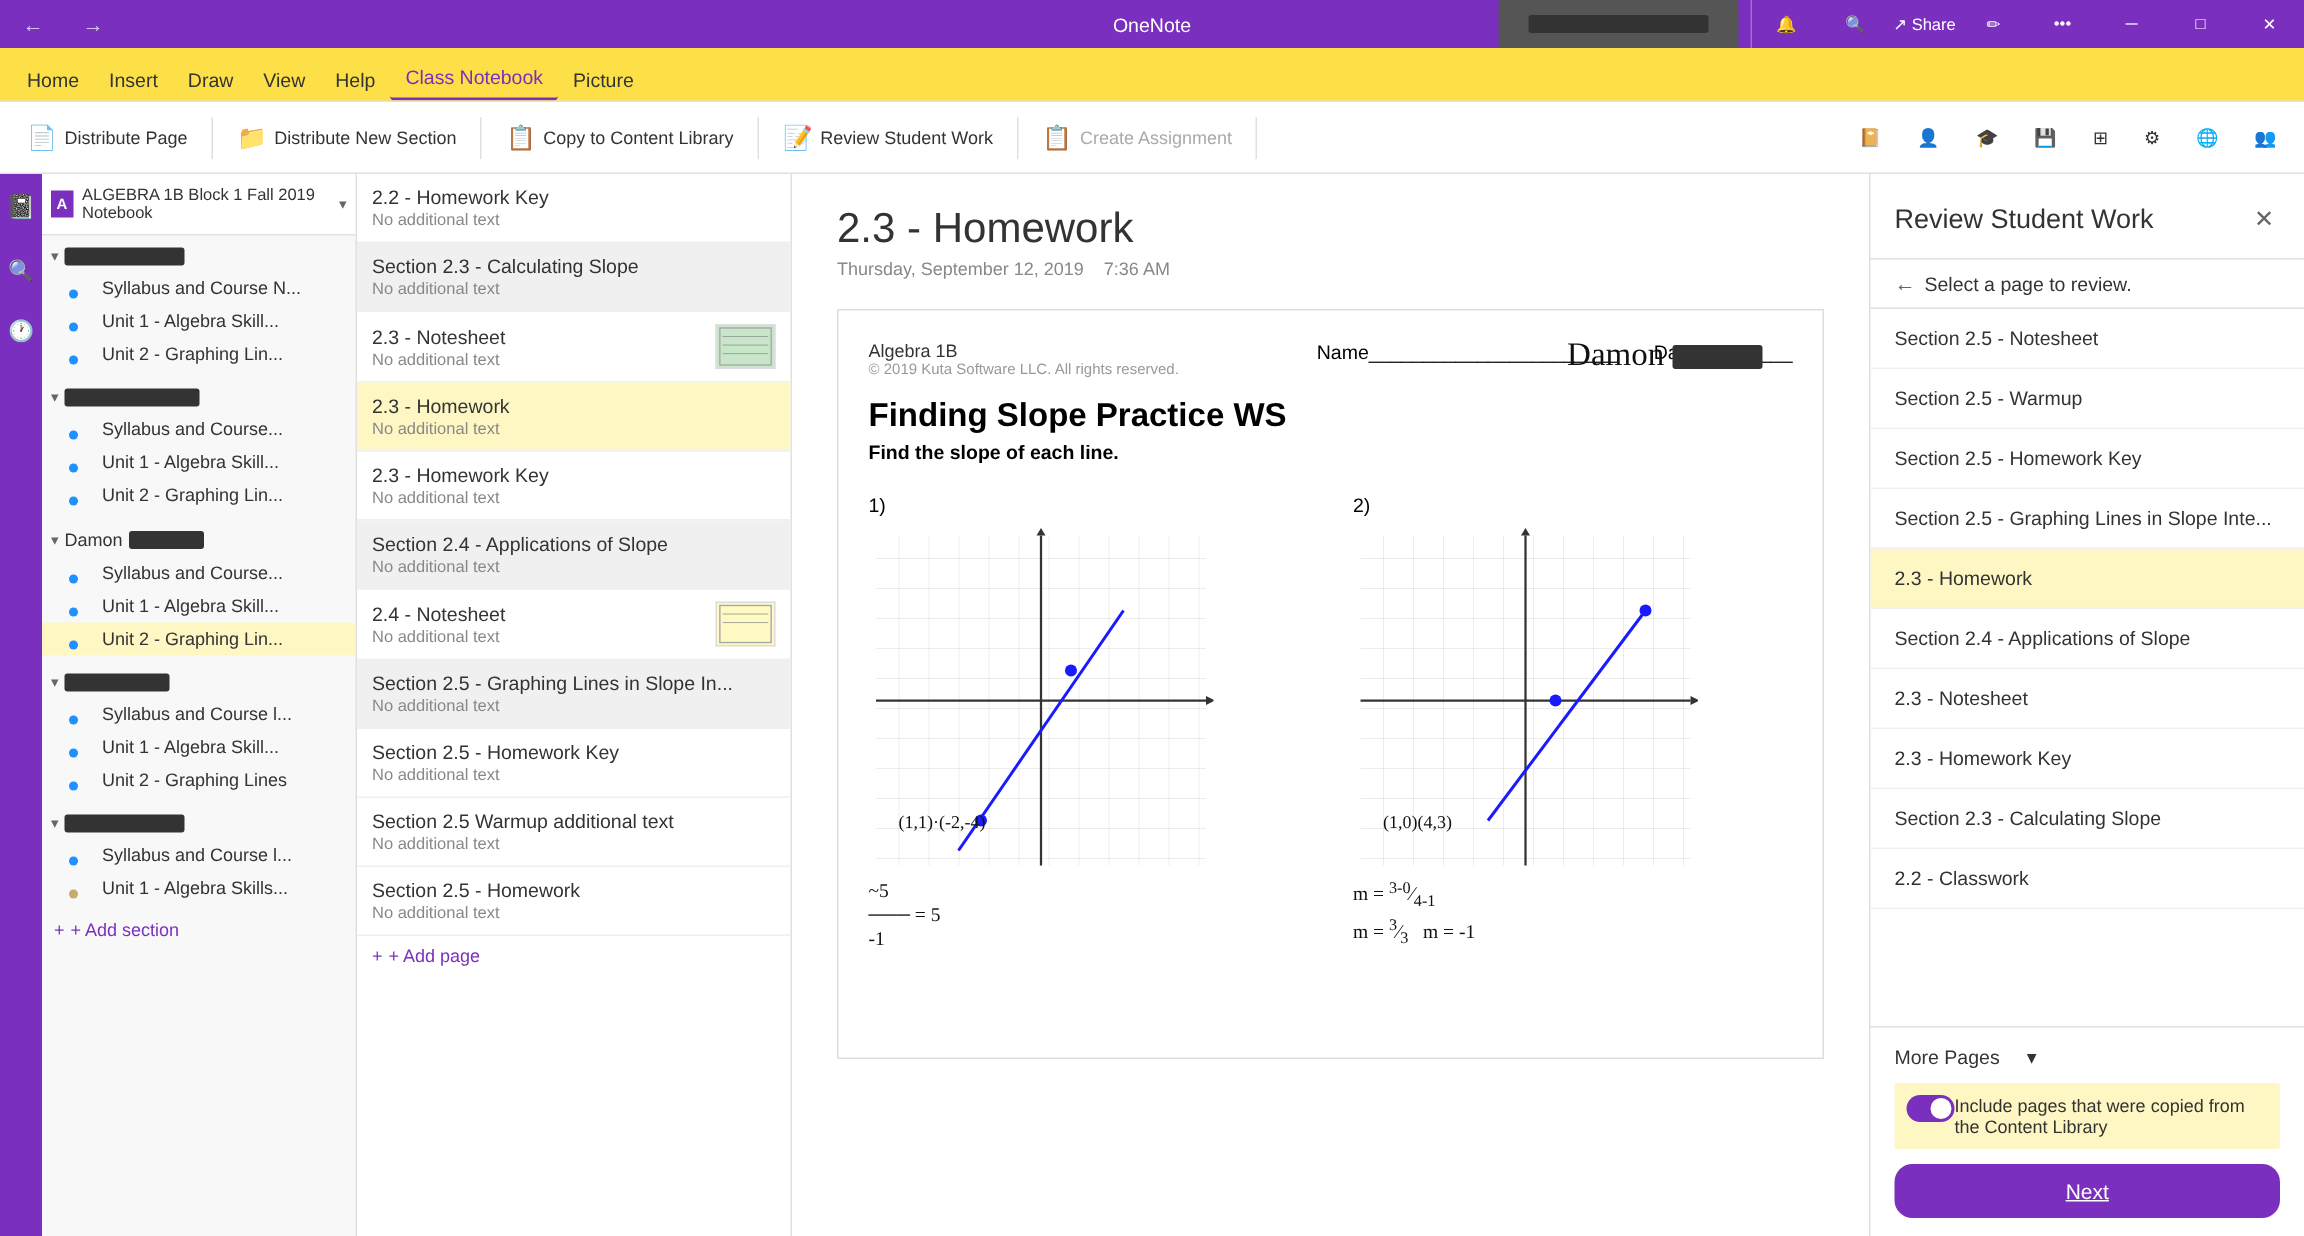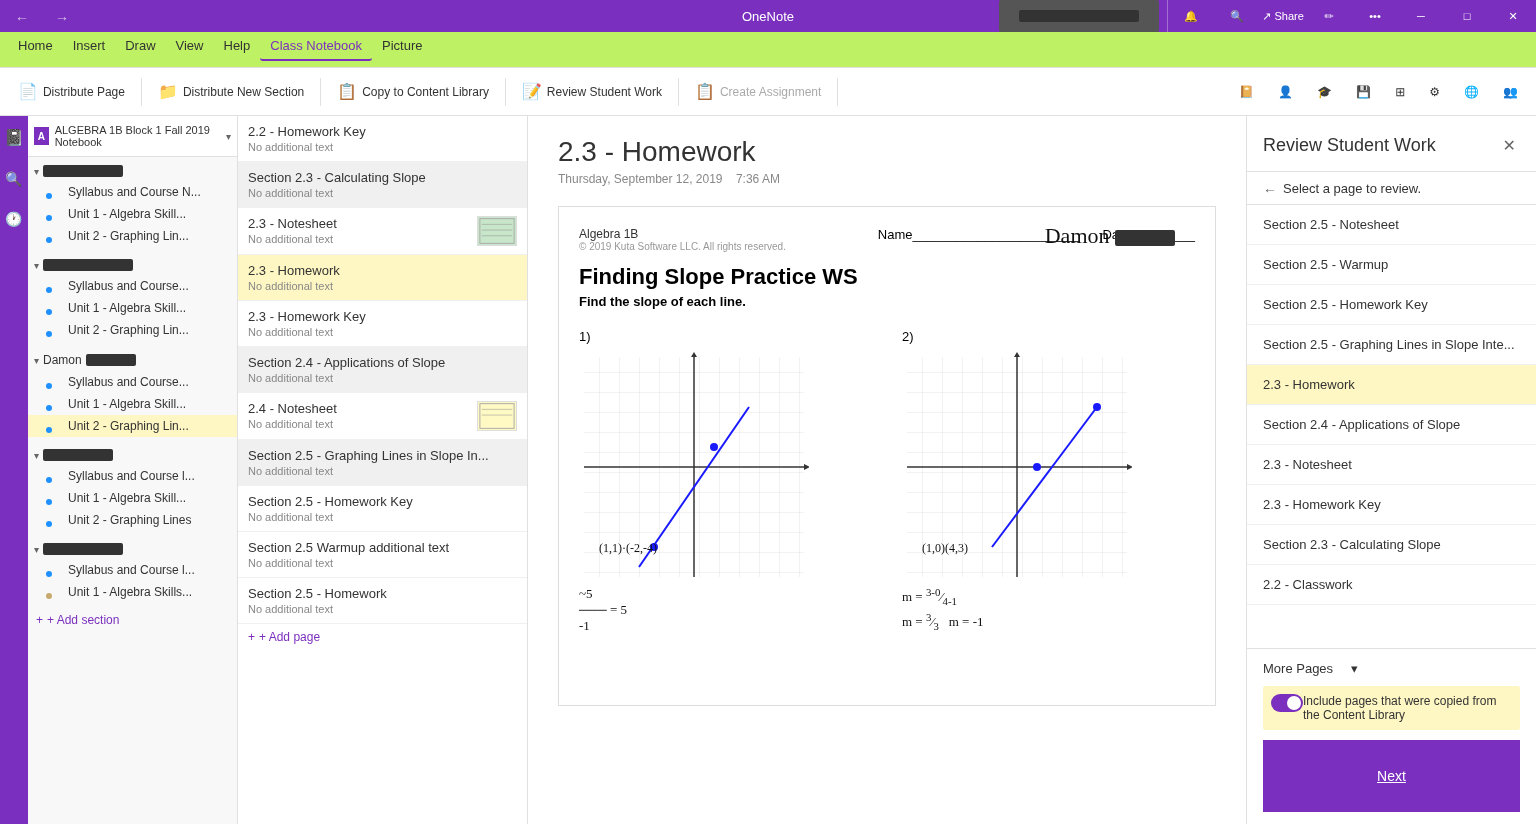--- a/index.html
+++ b/index.html
@@ -45,23 +45,23 @@
       display: flex; align-items: center; justify-content: center;
       color: rgba(255,255,255,0.7);
       border-radius: 3px;
       cursor: pointer;
       font-size: 14px;
     }
 
     
     .menu-bar {
       height: 36px;
-      background: #bef264;
-      display: flex;
-      align-items: flex-start;
+      background: #fde047;
+      display: flex;
+      align-items: flex-end;
       padding: 0 8px;
       border-bottom: 1px solid #e0e0e0;
     }
     .menu-item {
       padding: 6px 10px;
       font-size: 13px;
       color: #333;
       cursor: pointer;
       border-radius: 3px;
     }
@@ -205,21 +205,21 @@
       background: white;
       border-right: 1px solid #e0e0e0;
       overflow-y: auto;
       font-size: 12px;
     }
     .section-panel-item {
       padding: 8px 10px;
       border-bottom: 1px solid #f0f0f0;
       cursor: pointer;
       display: flex;
-      align-items: flex-start;
+      align-items: flex-end;
       gap: 8px;
     }
     .section-panel-item.active { background: #fef7c3; }
     .sp-text { flex: 1; }
     .sp-name { font-size: 13px; color: #333; font-weight: 400; }
     .sp-sub { font-size: 11px; color: #888; margin-top: 2px; }
     .sp-thumb {
       width: 40px; height: 30px;
       background: #f0f0f0;
       border: 1px solid #ddd;
@@ -337,25 +337,25 @@
       border-radius: 50%;
       position: absolute;
       top: 2px;
       right: 2px;
     }
     .next-btn {
       width: 100%;
       background: #7B2FBE;
       color: white;
       border: none;
-      padding: 28px;
+      padding: 10px;
       font-size: 14px;
       font-weight: 500;
       cursor: pointer;
-      border-radius: 0;
+      border-radius: 12px;
       text-decoration: underline;
     }
 
     
     ::-webkit-scrollbar { width: 6px; height: 6px; }
     ::-webkit-scrollbar-track { background: #f0f0f0; }
     ::-webkit-scrollbar-thumb { background: #ccc; border-radius: 3px; }
   </style>
 </head>
 <body>

